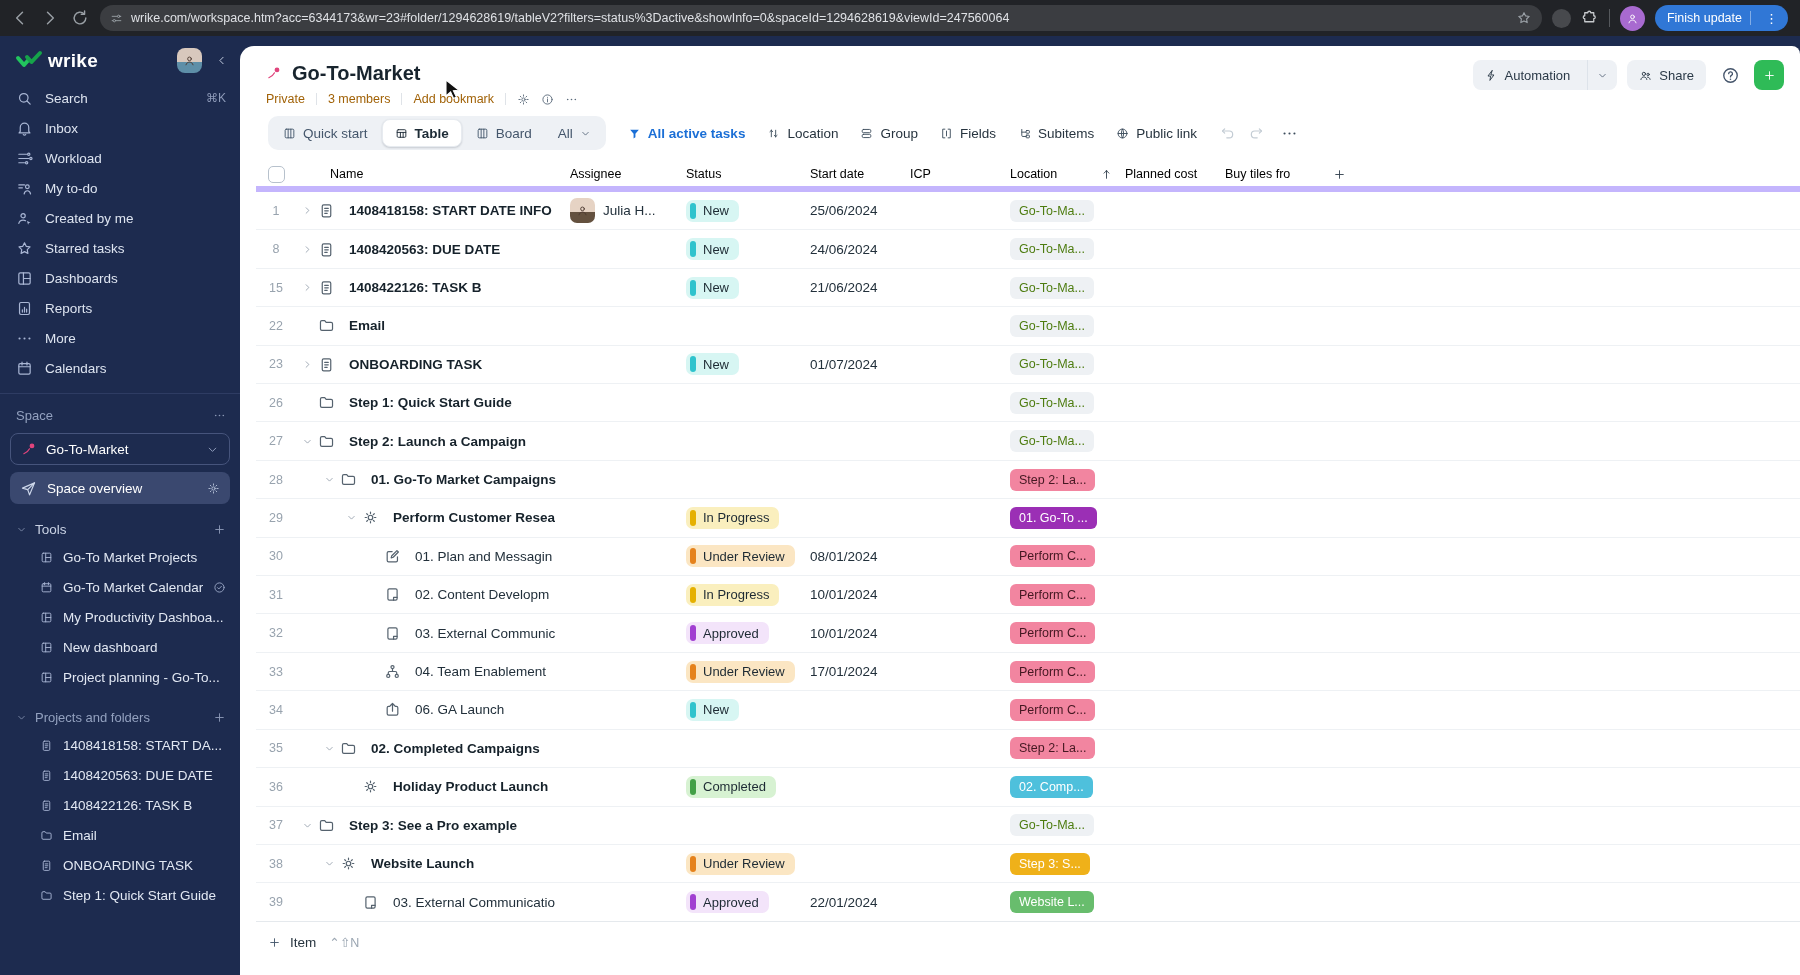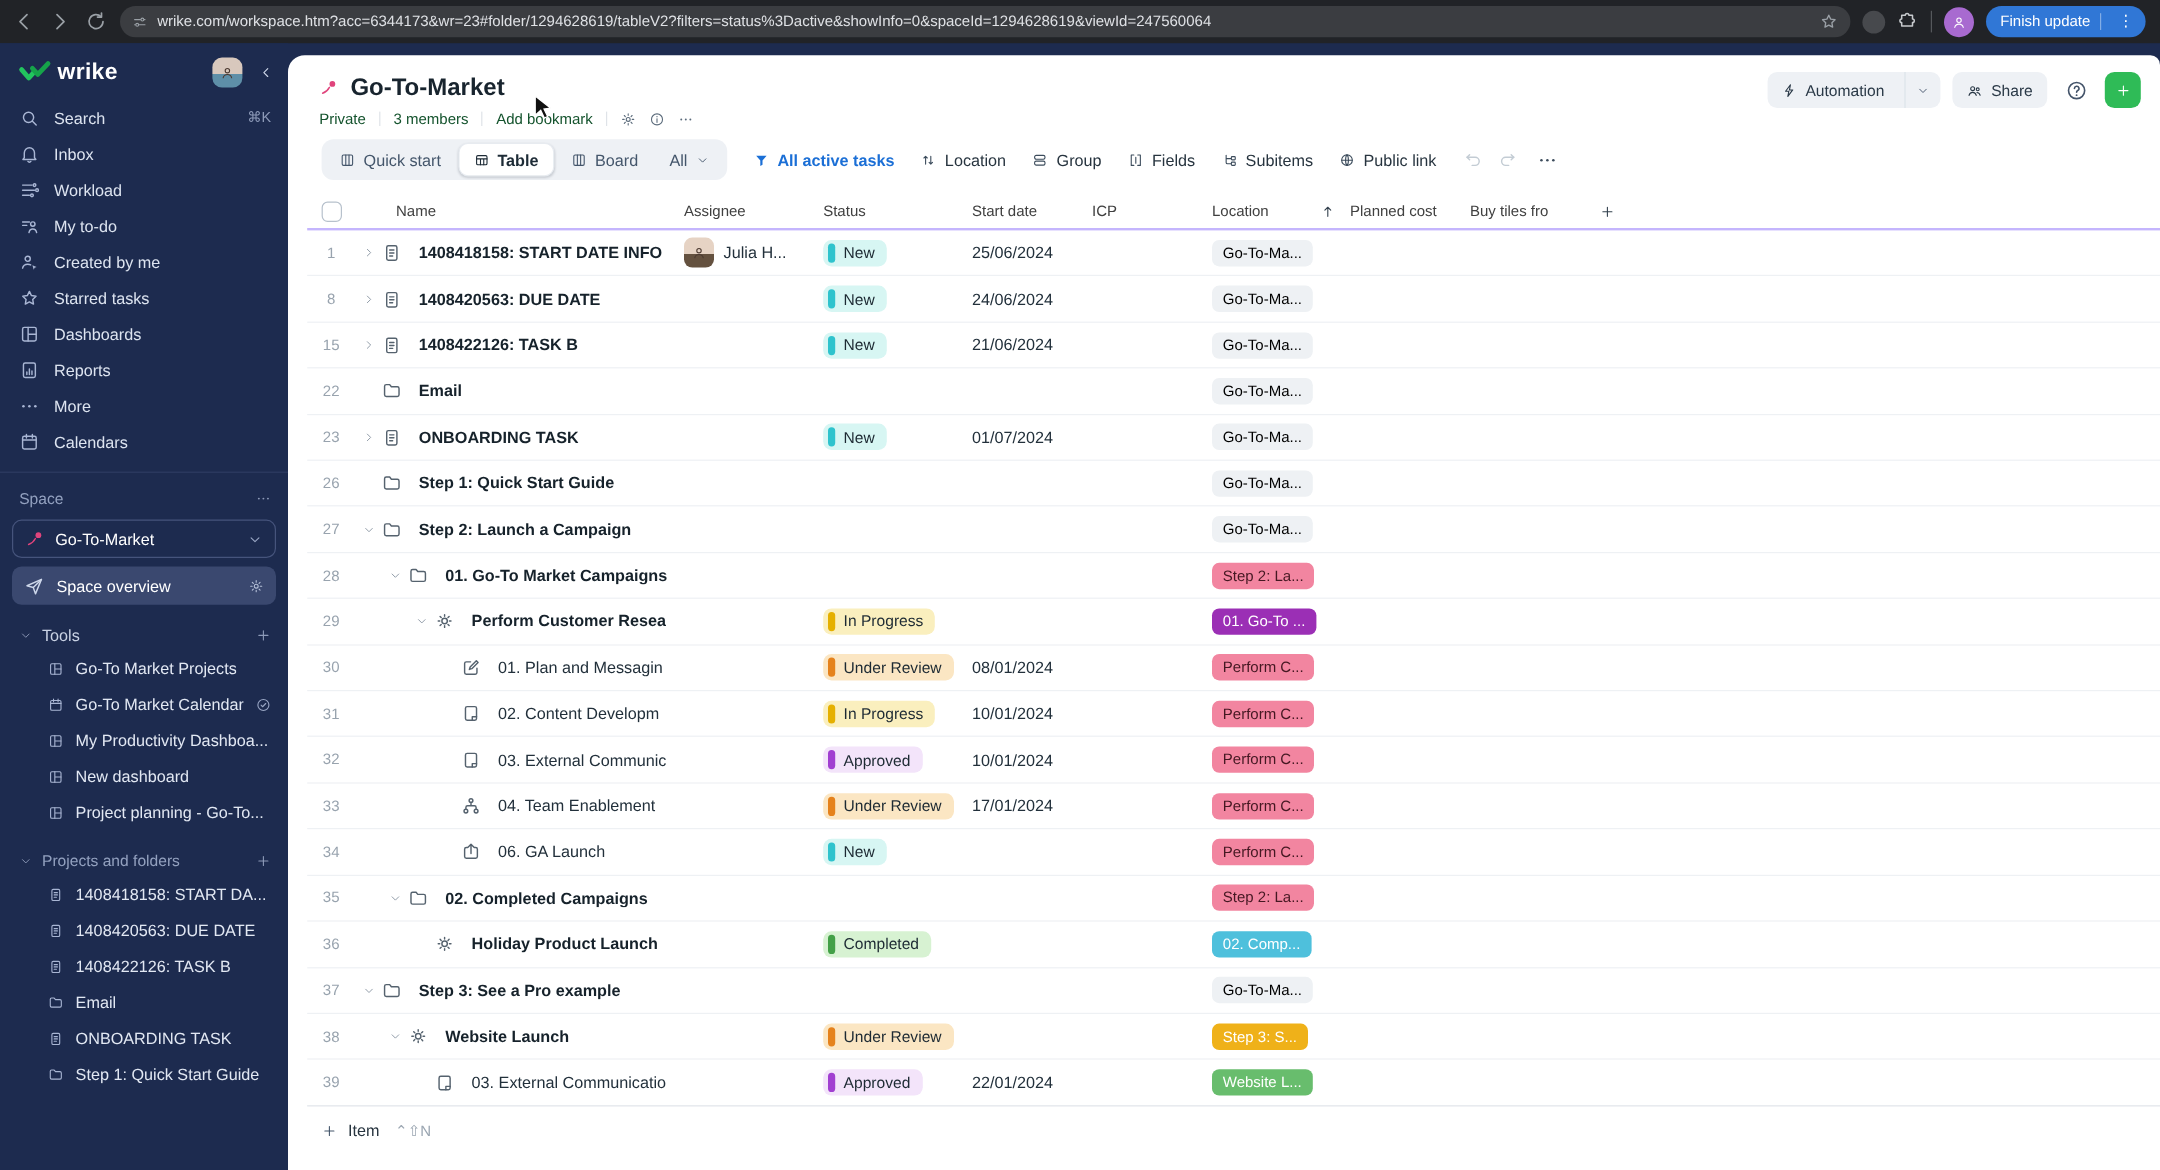--- a/index.html
+++ b/index.html
@@ -46,21 +46,21 @@
   .tree-item .ic{color:#a9b6d4;flex:0 0 auto}
   .tree-item .t-label{overflow:hidden;text-overflow:clip;white-space:nowrap}
   .tree-item .trail{margin-left:auto;color:#9aa7c5}
   .invite-wrap{margin-top:auto;border-top:1px solid #2e3c63;padding:8px 10px 9px}
   .invite-btn{height:32px;border-radius:8px;background:#33406a;display:flex;align-items:center;justify-content:center;gap:8px;font-size:13.5px;color:#e6ebf5}
 
   
   .page-head{padding:16px 24px 0 26px;position:relative}
   .title-row{display:flex;align-items:center;gap:9px}
   .page-title{font-size:20px;font-weight:700;color:#18242e}
-  .meta-row{margin-top:7px;display:flex;align-items:center;gap:11px;font-size:12.5px;color:#14532d}
+  .meta-row{margin-top:7px;display:flex;align-items:center;gap:11px;font-size:12.5px;color:#a16207}
   .meta-sep{width:1px;height:12px;background:#dfe3e8}
   .meta-row .ic{color:#5b6b7b}
   .head-actions{position:absolute;right:16px;top:14px;display:flex;align-items:center;gap:10px}
   .pill{height:30px;background:#eef1f5;border-radius:8px;display:flex;align-items:center;gap:7px;padding:0 12px;font-size:13px;color:#2a3947}
   .pill.split{padding:0}
   .pill.split .seg-main{display:flex;align-items:center;gap:7px;padding:0 10px 0 12px;height:100%}
   .pill.split .seg-chev{display:flex;align-items:center;padding:0 9px;height:100%;border-left:1px solid #dde3ea;color:#44546a}
   .qmark{width:28px;height:28px;display:flex;align-items:center;justify-content:center;color:#44546a}
   .add-green{width:30px;height:30px;border-radius:8px;background:#2fbb57;color:#fff;display:flex;align-items:center;justify-content:center}
 
@@ -70,21 +70,21 @@
   .seg-btn{height:28px;display:flex;align-items:center;gap:7px;padding:0 12px;font-size:13.5px;color:#44566b;border-radius:8px}
   .seg-btn.active{background:#fff;color:#1d2b36;font-weight:700;box-shadow:0 1px 2px rgba(20,35,50,.18);border:1px solid #e7ebf0}
   .tb-item{display:flex;align-items:center;gap:7px;font-size:13.5px;color:#27343f}
   .tb-item .ic{color:#3c4c5c}
   .tb-item.blue,.tb-item.blue .ic{color:#1b6fd6;font-weight:600}
   .tb-item.disabled .ic{color:#c3ccd4}
 
   
   .table{margin-top:12px;padding-left:16px}
   .trow,.thead{display:grid;grid-template-columns:40px 264px 116px 124px 100px 100px 115px 100px 100px 48px 1fr;align-items:center}
-  .thead{height:30px;font-size:12.5px;color:#404040;border-bottom:2px solid #c4b5fd}
+  .thead{height:30px;font-size:12.5px;color:#000000;border-bottom:6px solid #c4b5fd}
   .thead .hcell{padding-left:10px;display:flex;align-items:center;overflow:hidden;white-space:nowrap;height:100%}
   .thead .hname{padding-left:34px}
   .checkbox{width:17px;height:17px;border:1.5px solid #b7c1cc;border-radius:5px;margin-left:12px;background:#fff}
   .sort-ic{margin-left:auto;margin-right:2px;color:#33414e}
   .plus-col{color:#33414e;display:flex;justify-content:center}
   .trow{height:38.42px;border-bottom:1px solid #eef1f4;font-size:13.5px;color:#22303b}
   .cell{padding-left:10px;display:flex;align-items:center;overflow:hidden;white-space:nowrap;height:100%}
   .c-num{justify-content:center;padding-left:0;color:#98a3ae;font-size:12.5px}
   .c-name{padding-left:0}
   .c-name .indent{flex:0 0 auto}
@@ -94,21 +94,21 @@
   .nm.bold{font-weight:700;color:#16222b}
   .avatar-sm{width:25px;height:25px;border-radius:7px;background:linear-gradient(180deg,#e6d3c4 0 55%,#64513f 55% 100%);display:flex;align-items:center;justify-content:center;color:#4c3a31;margin-right:8px;flex:0 0 auto;overflow:hidden}
   .status{display:inline-flex;align-items:center;gap:7px;padding:3px 10px 3px 4px;border-radius:7px;font-size:13px;color:#1d2a33;font-weight:500}
   .status .bar{width:6px;height:16px;border-radius:3px}
   .st-new{background:#d7f6f3}.st-new .bar{background:#2fc3cd}
   .st-inprogress{background:#faefbe}.st-inprogress .bar{background:#e5b000}
   .st-review{background:#fbe6c3}.st-review .bar{background:#e5821c}
   .st-approved{background:#f3e4fa}.st-approved .bar{background:#a13fd1}
   .st-completed{background:#d7f2d2}.st-completed .bar{background:#43a047}
   .loc{display:inline-block;padding:4px 9px;border-radius:6px;font-size:12.5px;max-width:100px;white-space:nowrap;overflow:hidden}
-  .lc-gray{background:#eef1f4;color:#000000}
+  .lc-gray{background:#eef1f4;color:#4d7c0f}
   .lc-pink{background:#f285a0;color:#451822}
   .lc-purple{background:#9b2fb5;color:#fff}
   .lc-cyan{background:#4ec0dc;color:#fff}
   .lc-amber{background:#efb119;color:#fff}
   .lc-green{background:#68bd6d;color:#fff}
   .tfoot{height:42px;border-top:1px solid #e5e9ed;display:flex;align-items:center;gap:9px;padding-left:12px;font-size:13.5px;color:#27343f;margin-top:-1px}
   .tfoot .ic{color:#44566b}
   .tfoot .sc{color:#9aa5b1;font-size:12.5px;margin-left:4px}
 
   .ic{width:17px;height:17px;fill:none;stroke:currentColor;stroke-width:1.7;stroke-linecap:round;stroke-linejoin:round;flex:0 0 auto}

